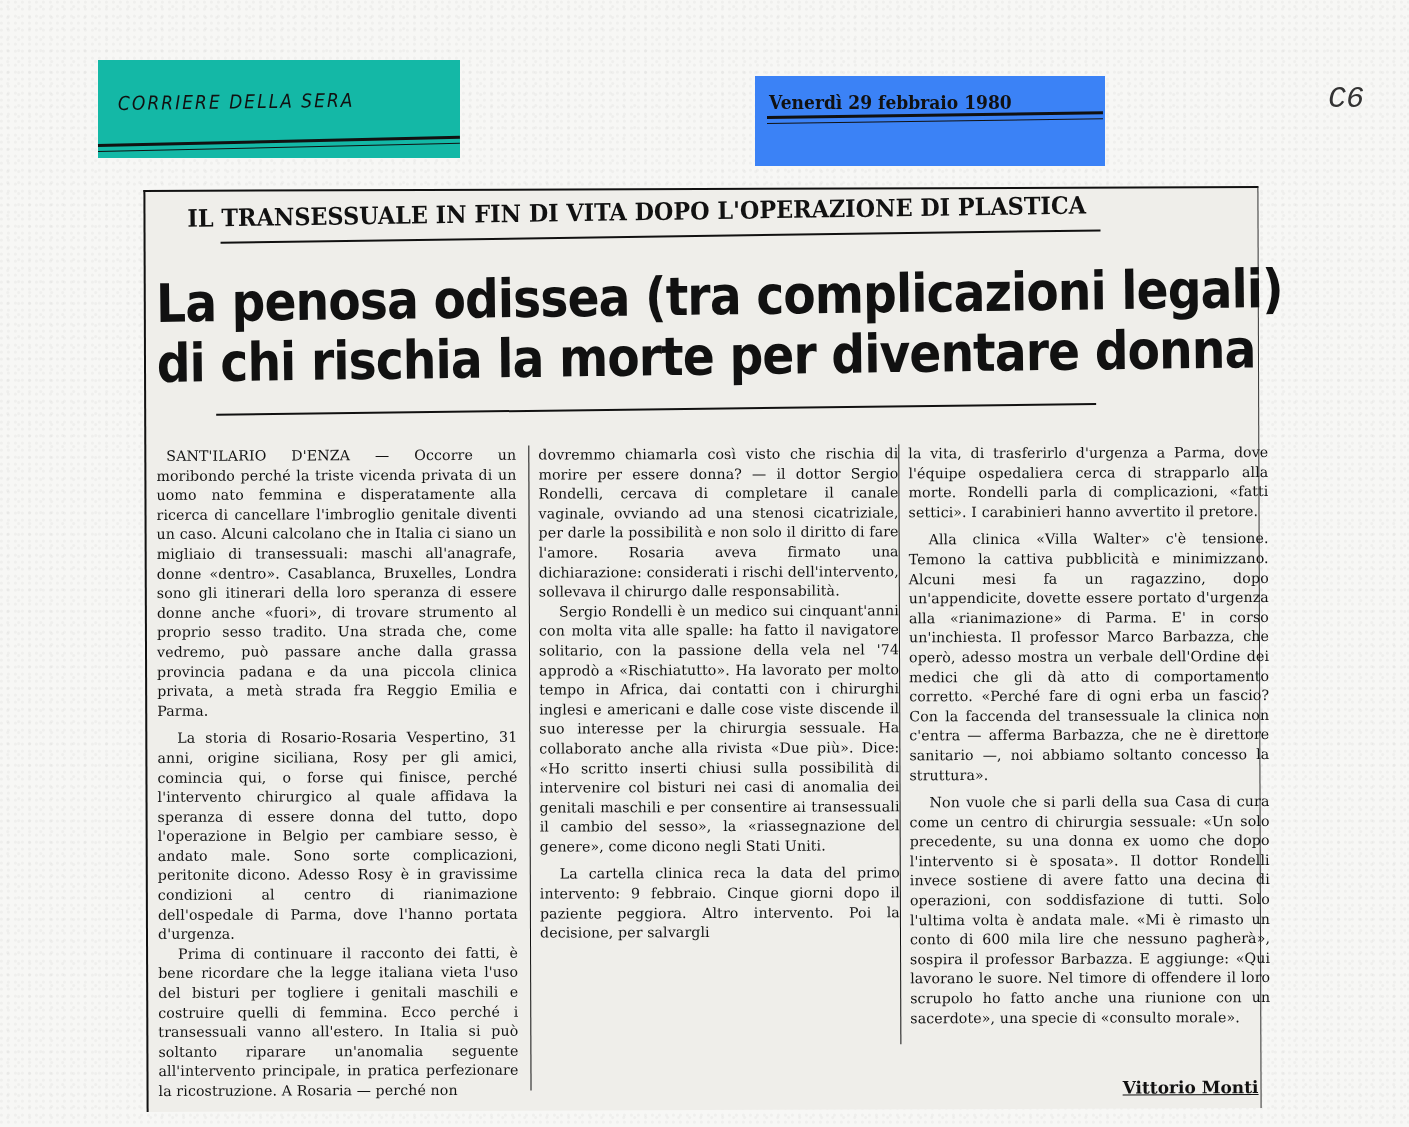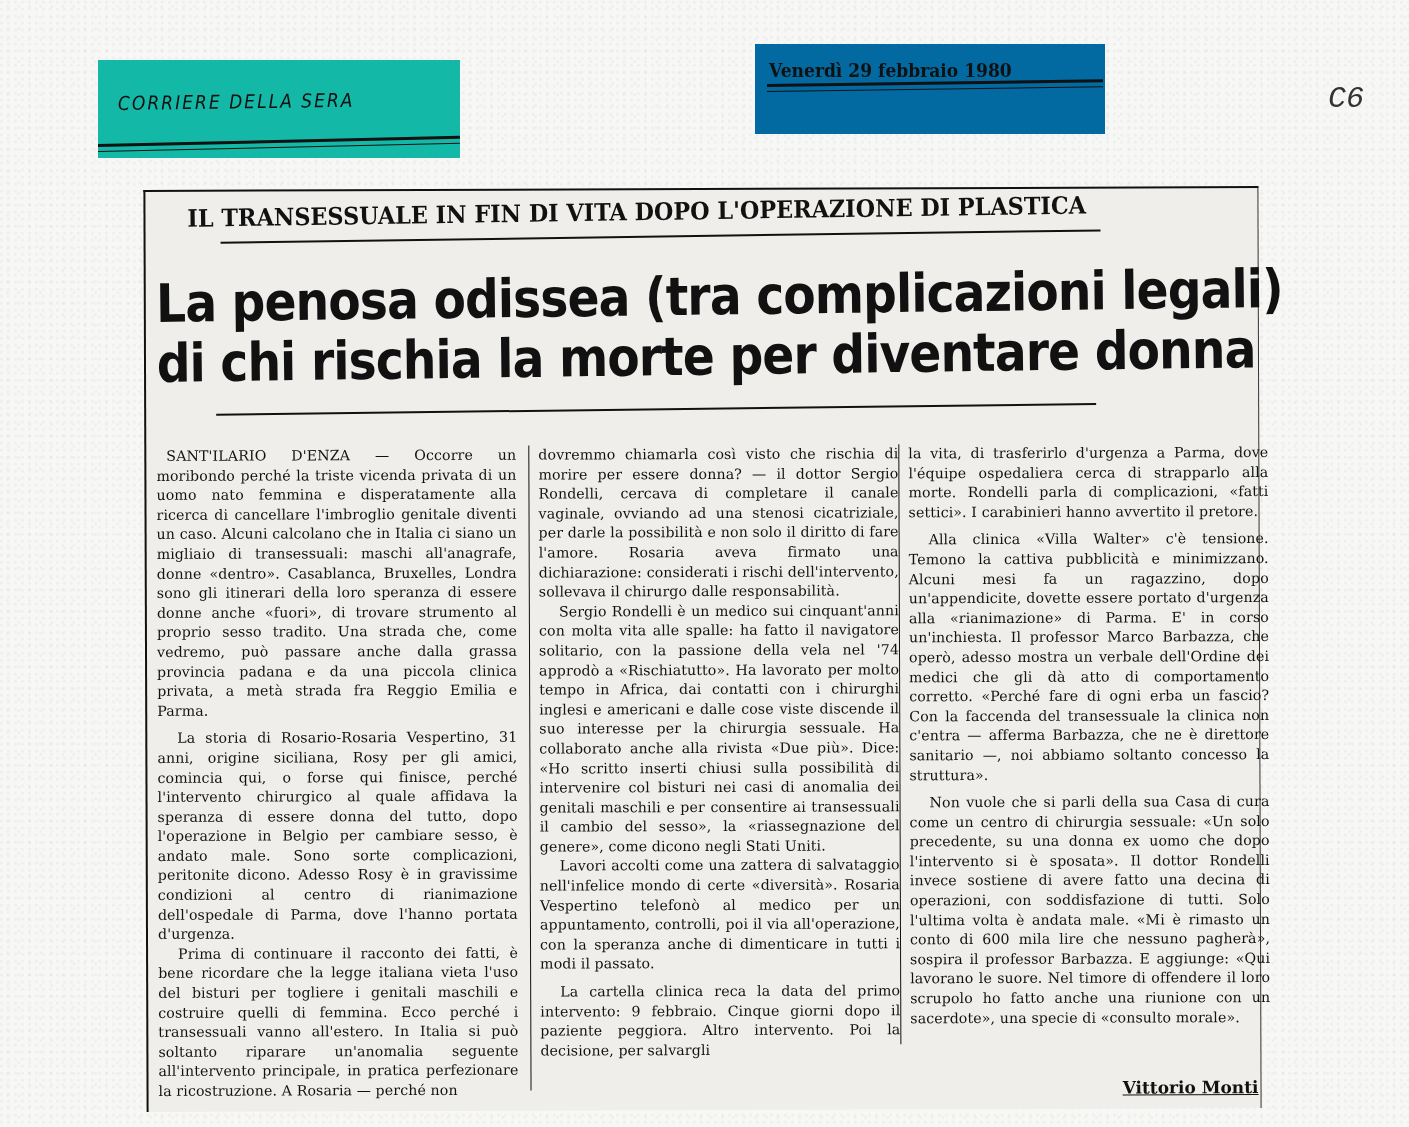--- a/index.html
+++ b/index.html
@@ -43,23 +43,23 @@
     border-top: 3px solid #111;
     width: 362px;
     transform: rotate(-1.3deg);
     transform-origin: left;
   }
   .masthead .rule1 { top: 84px; }
   .masthead .rule2 { top: 91px; border-top-width: 1px; }
 
   .dateclip {
     position: absolute;
-    left: 755px; top: 44px;
+    left: 755px; top: 76px;
     width: 350px; height: 90px;
-    background: #0369a1;
+    background: #3b82f6;
   }
   .dateclip .date {
     position: absolute; left: 14px; top: 16px;
     font-family: "DejaVu Serif", serif;
     font-weight: bold;
     font-size: 18px;
     transform: scaleX(0.95);
     transform-origin: left;
   }
   .dateclip .rule1, .dateclip .rule2 {
@@ -193,21 +193,20 @@
     <div class="col col1">
       <p class="first">SANT'ILARIO D'ENZA — Occorre un moribondo perché la triste vicenda privata di un uomo nato femmina e disperatamente alla ricerca di cancellare l'imbroglio genitale diventi un caso. Alcuni calcolano che in Italia ci siano un migliaio di transessuali: maschi all'anagrafe, donne «dentro». Casablanca, Bruxelles, Londra sono gli itinerari della loro speranza di essere donne anche «fuori», di trovare strumento al proprio sesso tradito. Una strada che, come vedremo, può passare anche dalla grassa provincia padana e da una piccola clinica privata, a metà strada fra Reggio Emilia e Parma.</p>
       <p class="gap">La storia di Rosario-Rosaria Vespertino, 31 anni, origine siciliana, Rosy per gli amici, comincia qui, o forse qui finisce, perché l'intervento chirurgico al quale affidava la speranza di essere donna del tutto, dopo l'operazione in Belgio per cambiare sesso, è andato male. Sono sorte complicazioni, peritonite dicono. Adesso Rosy è in gravissime condizioni al centro di rianimazione dell'ospedale di Parma, dove l'hanno portata d'urgenza.</p>
       <p>Prima di continuare il racconto dei fatti, è bene ricordare che la legge italiana vieta l'uso del bisturi per togliere i genitali maschili e costruire quelli di femmina. Ecco perché i transessuali vanno all'estero. In Italia si può soltanto riparare un'anomalia seguente all'intervento principale, in pratica perfezionare la ricostruzione. A Rosaria — perché non</p>
     </div>
     <div class="divider div1"></div>
 
     <div class="col col2">
       <p class="first" style="text-indent:0">dovremmo chiamarla così visto che rischia di morire per essere donna? — il dottor Sergio Rondelli, cercava di completare il canale vaginale, ovviando ad una stenosi cicatriziale, per darle la possibilità e non solo il diritto di fare l'amore. Rosaria aveva firmato una dichiarazione: considerati i rischi dell'intervento, sollevava il chirurgo dalle responsabilità.</p>
       <p>Sergio Rondelli è un medico sui cinquant'anni con molta vita alle spalle: ha fatto il navigatore solitario, con la passione della vela nel '74 approdò a «Rischiatutto». Ha lavorato per molto tempo in Africa, dai contatti con i chirurghi inglesi e americani e dalle cose viste discende il suo interesse per la chirurgia sessuale. Ha collaborato anche alla rivista «Due più». Dice: «Ho scritto inserti chiusi sulla possibilità di intervenire col bisturi nei casi di anomalia dei genitali maschili e per consentire ai transessuali il cambio del sesso», la «riassegnazione del genere», come dicono negli Stati Uniti.</p>
-      <p>Lavori accolti come una zattera di salvataggio nell'infelice mondo di certe «diversità». Rosaria Vespertino telefonò al medico per un appuntamento, controlli, poi il via all'operazione, con la speranza anche di dimenticare in tutti i modi il passato.</p>
       <p class="gap">La cartella clinica reca la data del primo intervento: 9 febbraio. Cinque giorni dopo il paziente peggiora. Altro intervento. Poi la decisione, per salvargli</p>
     </div>
     <div class="divider div2"></div>
 
     <div class="col col3">
       <p class="first" style="text-indent:0">la vita, di trasferirlo d'urgenza a Parma, dove l'équipe ospedaliera cerca di strapparlo alla morte. Rondelli parla di complicazioni, «fatti settici». I carabinieri hanno avvertito il pretore.</p>
       <p class="gap">Alla clinica «Villa Walter» c'è tensione. Temono la cattiva pubblicità e minimizzano. Alcuni mesi fa un ragazzino, dopo un'appendicite, dovette essere portato d'urgenza alla «rianimazione» di Parma. E' in corso un'inchiesta. Il professor Marco Barbazza, che operò, adesso mostra un verbale dell'Ordine dei medici che gli dà atto di comportamento corretto. «Perché fare di ogni erba un fascio? Con la faccenda del transessuale la clinica non c'entra — afferma Barbazza, che ne è direttore sanitario —, noi abbiamo soltanto concesso la struttura».</p>
       <p class="gap">Non vuole che si parli della sua Casa di cura come un centro di chirurgia sessuale: «Un solo precedente, su una donna ex uomo che dopo l'intervento si è sposata». Il dottor Rondelli invece sostiene di avere fatto una decina di operazioni, con soddisfazione di tutti. Solo l'ultima volta è andata male. «Mi è rimasto un conto di 600 mila lire che nessuno pagherà», sospira il professor Barbazza. E aggiunge: «Qui lavorano le suore. Nel timore di offendere il loro scrupolo ho fatto anche una riunione con un sacerdote», una specie di «consulto morale».</p>
     </div>
 

